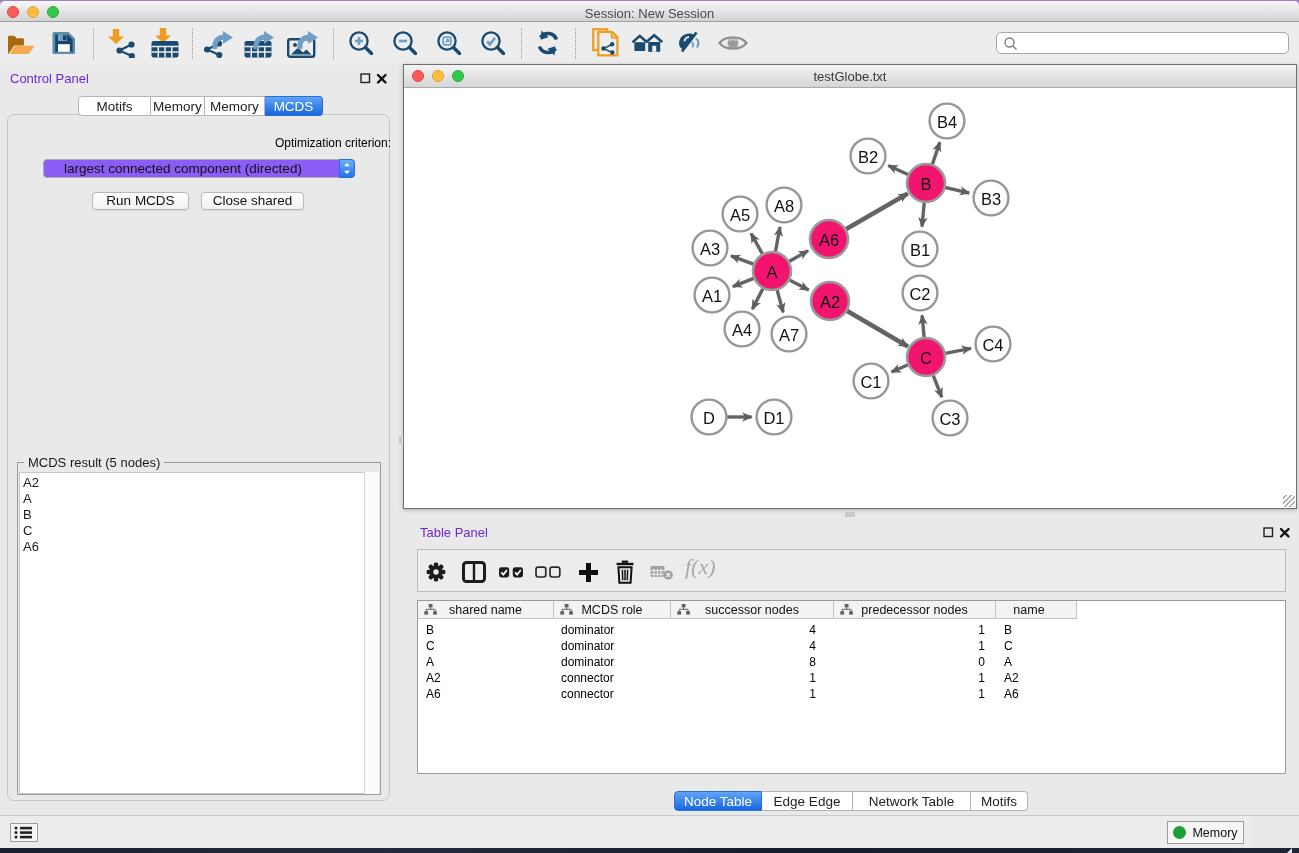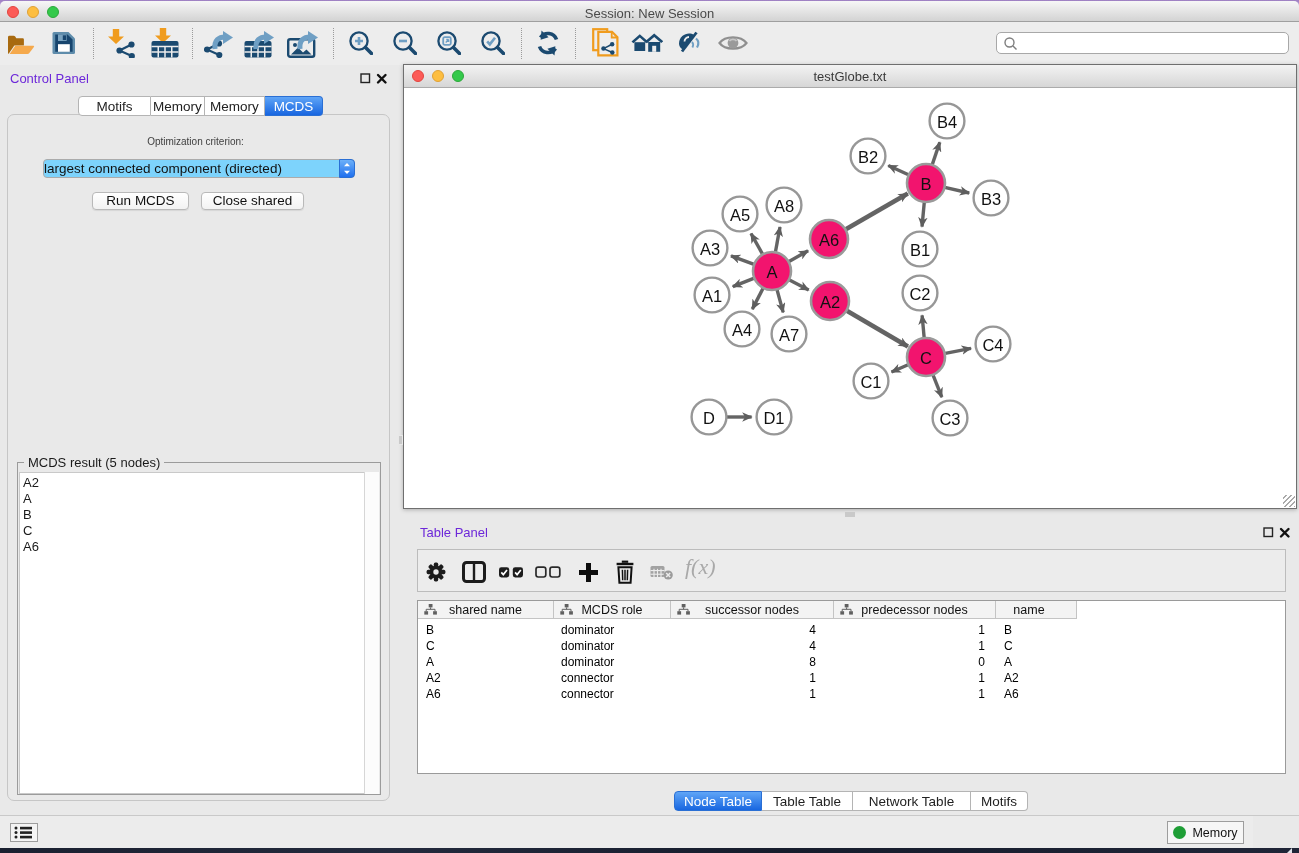--- a/index.html
+++ b/index.html
@@ -23,21 +23,21 @@
 
 #cpanel{left:0;top:65px;width:391px;height:750px;background:#e9e9e9}
 .phead{font-size:13px;color:#6d28d9}
 
 .seg{position:absolute;display:flex;height:20px;font-size:13.5px}
 .seg .s{background:#fff;border:1px solid #b4b4b4;border-left:none;display:flex;align-items:center;justify-content:center;color:#222}
 .seg .s:first-child{border-left:1px solid #b4b4b4;border-radius:4px 0 0 4px}
 .seg .s:last-child{border-radius:0 4px 4px 0}
 .seg .s.on{background:linear-gradient(#5fa5f7,#1866e0);border-color:#2a6fd4;color:#fff}
 #cpbox{left:7px;top:49px;width:383px;height:687px;background:#e9e9e9;border:1px solid #c6c6c6;border-radius:7px}
-#combo{position:absolute;left:43px;top:94px;width:312px;height:19px;background:#7dd3fc;border:1px solid #ababab;border-radius:4px;font-size:13.5px;line-height:17px;padding-left:0;color:#111}
+#combo{position:absolute;left:43px;top:94px;width:312px;height:19px;background:#8b5cf6;border:1px solid #ababab;border-radius:4px;font-size:13.5px;line-height:17px;padding-left:20px;color:#111}
 #comboBtn{position:absolute;right:-1px;top:-1px;width:16px;height:19px;border-radius:0 4px 4px 0;background:linear-gradient(#6cb0f9,#2070ee);border:1px solid #2a6fd4}
 .btn{position:absolute;height:18px;background:linear-gradient(#ffffff,#f2f2f2);border:1px solid #b9b9b9;border-radius:4px;font-size:13.5px;text-align:center;line-height:16px;color:#111;box-shadow:0 1px 1px rgba(0,0,0,.08)}
 #mcdsbox{position:absolute;left:17px;top:397px;width:364px;height:333px;border:1px solid #9b9b9b}
 #mcdslegend{position:absolute;left:6px;top:-8px;background:#e9e9e9;padding:0 4px;font-size:13px}
 #mcdslist{position:absolute;left:1px;top:9px;width:360px;height:322px;background:#fff;border:1px solid #c9c9c9;font-size:13px;line-height:16px;padding:2px 0 0 3px}
 #mcdssb{position:absolute;right:1px;top:9px;width:15px;height:322px;background:#fcfcfc;border-left:1px solid #d6d6d6}
 
 #netwin{left:403px;top:64px;width:894px;height:445px;background:#fff;border:1px solid #6f6f6f;box-shadow:0 1px 4px rgba(0,0,0,.25)}
 #nettb{position:absolute;left:0;top:0;width:892px;height:23px;background:linear-gradient(#f3f3f3,#d6d6d6);border-bottom:1px solid #ababab}
 #nettb .tl{top:5px}
@@ -203,21 +203,21 @@
   <svg class="abs" style="left:376px;top:8px" width="12" height="12">
       <path d="M2,2 L9.5,9.5 M9.5,2 L2,9.5" stroke="#111" stroke-width="2.4" stroke-linecap="round"></path>
     </svg>
   <div class="abs" id="cpbox"></div>
   <div class="seg" style="left:78px;top:31px">
     <div class="s" style="width:73px">Motifs</div>
     <div class="s" style="width:54px">Memory</div>
     <div class="s" style="width:60px">Memory</div>
     <div class="s on" style="width:58px">MCDS</div>
   </div>
-  <div style="position:absolute;left:0;top:71px;width:391px;text-align:center;font-size:10px;color:#404040">Optimization criterion:</div>
+  <div style="position:absolute;left:0;top:71px;width:391px;text-align:right;font-size:12px;color:#000000">Optimization criterion:</div>
   <div id="combo">largest connected component (directed)
     <div id="comboBtn">
         <svg width="14" height="17" style="position:absolute;left:0;top:0">
           <path d="M7,3 L10,6.2 L4,6.2 z M7,14 L10,10.8 L4,10.8 z" fill="#fff"></path>
         </svg>
       </div>
   </div>
   <div class="btn" style="left:92px;top:127px;width:97px">Run MCDS</div>
   <div class="btn" style="left:201px;top:127px;width:103px">Close shared</div>
   <div id="mcdsbox">
@@ -421,21 +421,21 @@
       <div class="cell" style="left:463px;top:69px;width:104px;text-align:right">1</div>
       <div class="cell" style="left:586px;top:69px">A2</div>
       <div class="cell" style="left:8px;top:85px">A6</div>
       <div class="cell" style="left:143px;top:85px">connector</div>
       <div class="cell" style="left:300px;top:85px;width:98px;text-align:right">1</div>
       <div class="cell" style="left:463px;top:85px;width:104px;text-align:right">1</div>
       <div class="cell" style="left:586px;top:85px">A6</div>
     </div>
   <div class="seg" style="left:271px;top:271px">
     <div class="s on" style="width:88px">Node Table</div>
-    <div class="s" style="width:91px">Table Table</div>
+    <div class="s" style="width:91px">Edge Edge</div>
     <div class="s" style="width:118px">Network Table</div>
     <div class="s" style="width:57px">Motifs</div>
   </div>
 </div>
 <div class="abs" id="statusline"></div>
 <div class="abs" id="statusbar">
   <div id="listbtn"><svg width="26" height="17">
         <g fill="#222">
           <circle cx="5" cy="4" r="1.5"></circle>
           <rect x="9" y="2.8" width="12" height="2.6"></rect>

